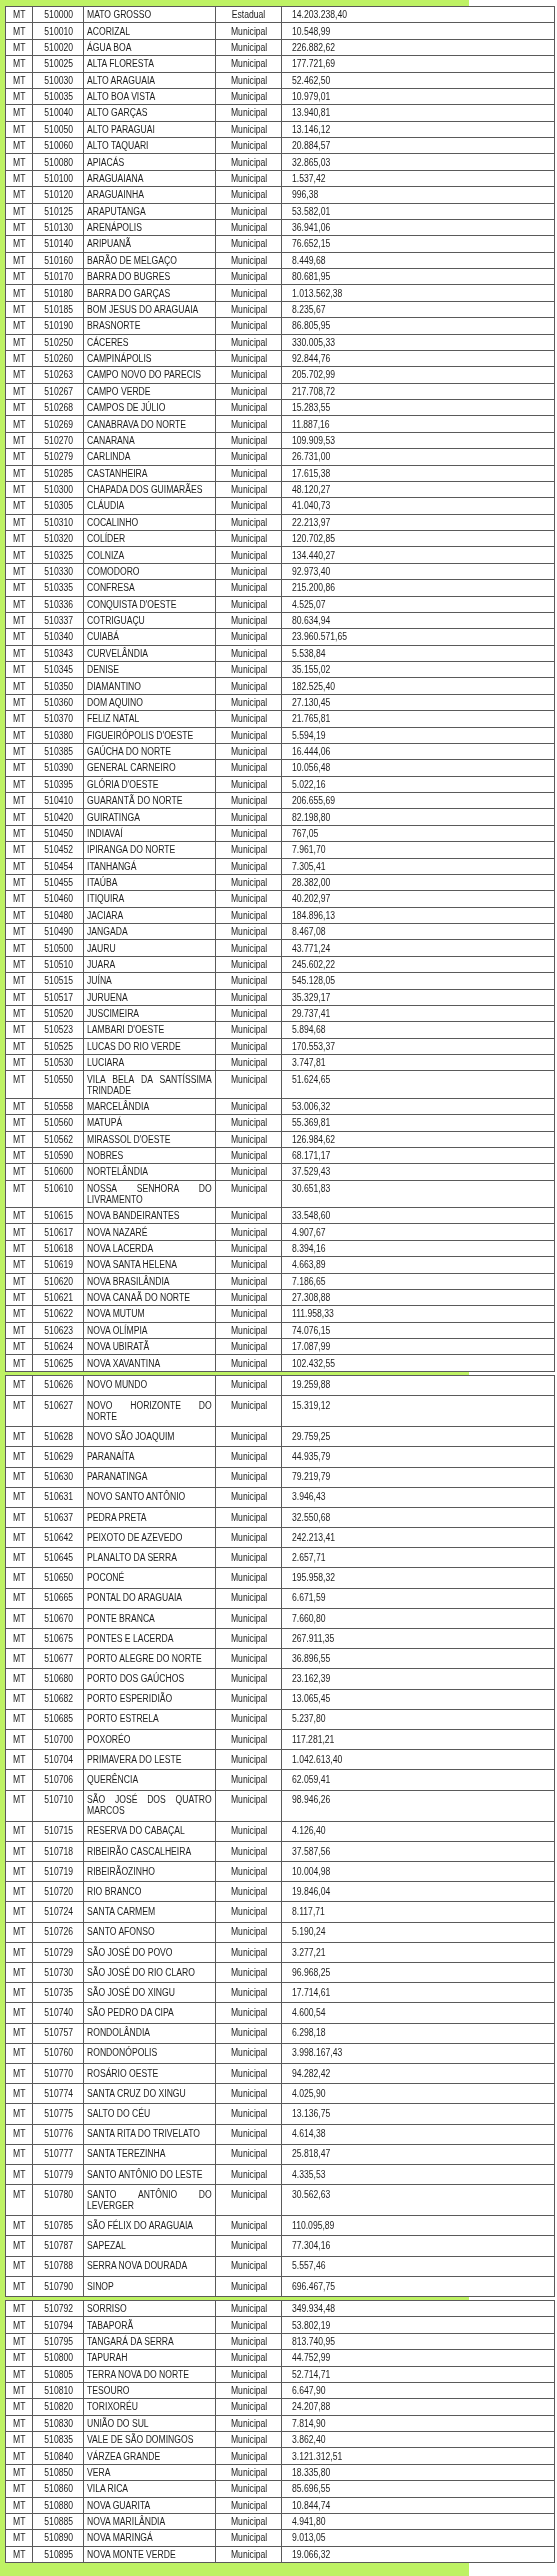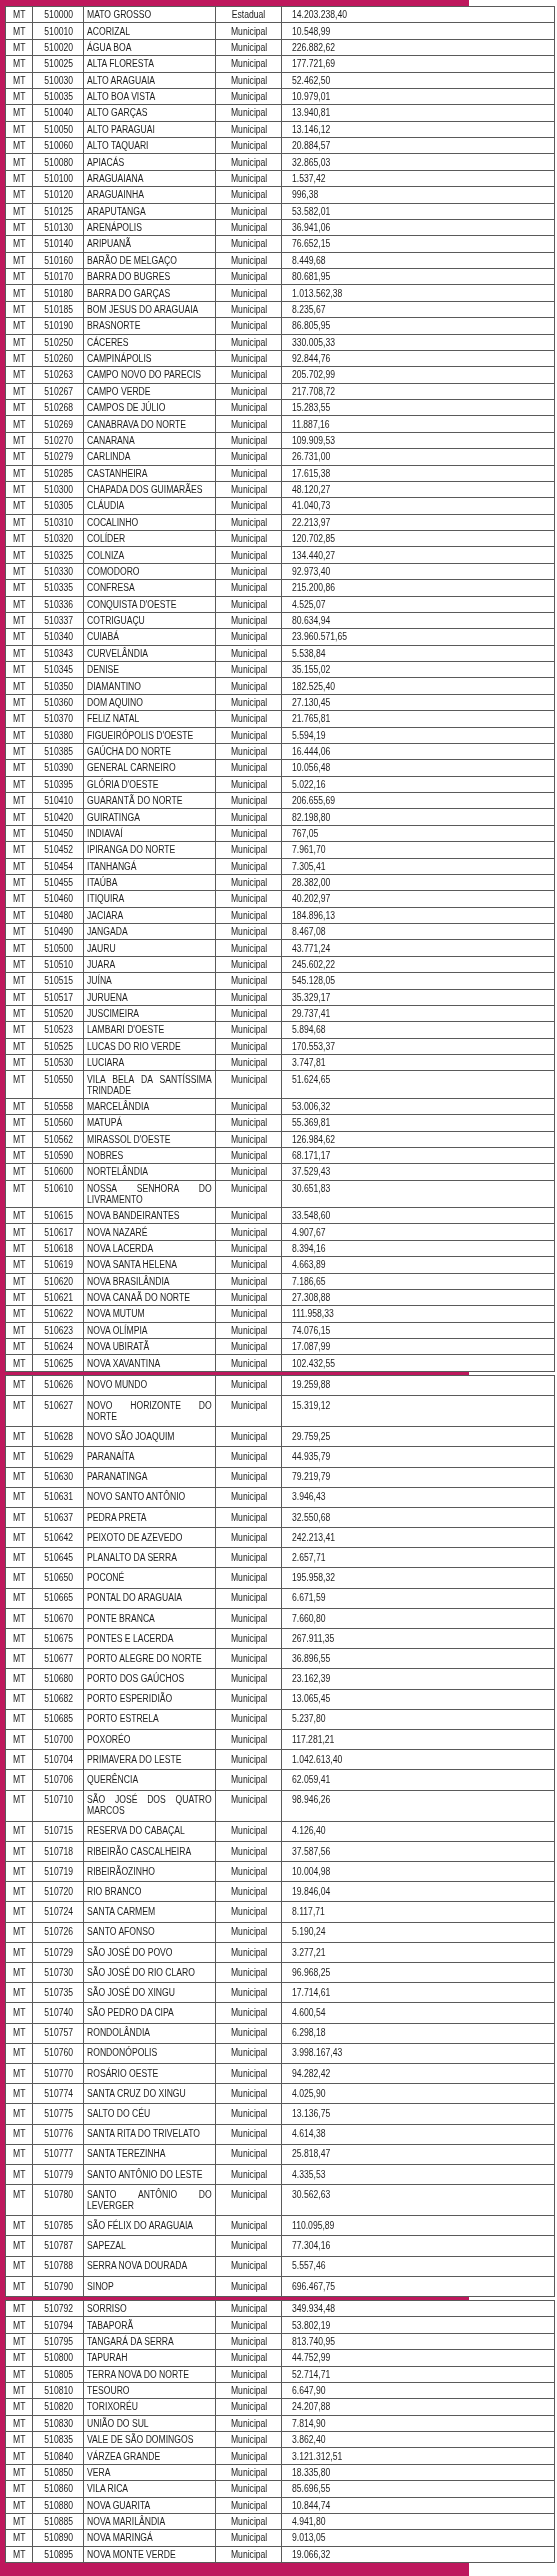--- a/index.html
+++ b/index.html
@@ -8,21 +8,21 @@
     background: #ffffff;
   }
   body {
     width: 557px;
     font-family: "Liberation Sans", sans-serif;
     color: var(--text-color, #1c1c1c);
   }
   .doc {
     width: 469px;
     min-height: 2576px;
-    background: #be185d;
+    background: #bef264;
     box-sizing: border-box;
     padding: 6px 3.7px 7.4px 5.2px;
   }
   table.seg {
     border-collapse: collapse;
     table-layout: fixed;
     width: 548px;
     border: 1.5px solid var(--outer-border, #2e2e2e);
     background: #fff;
   }

